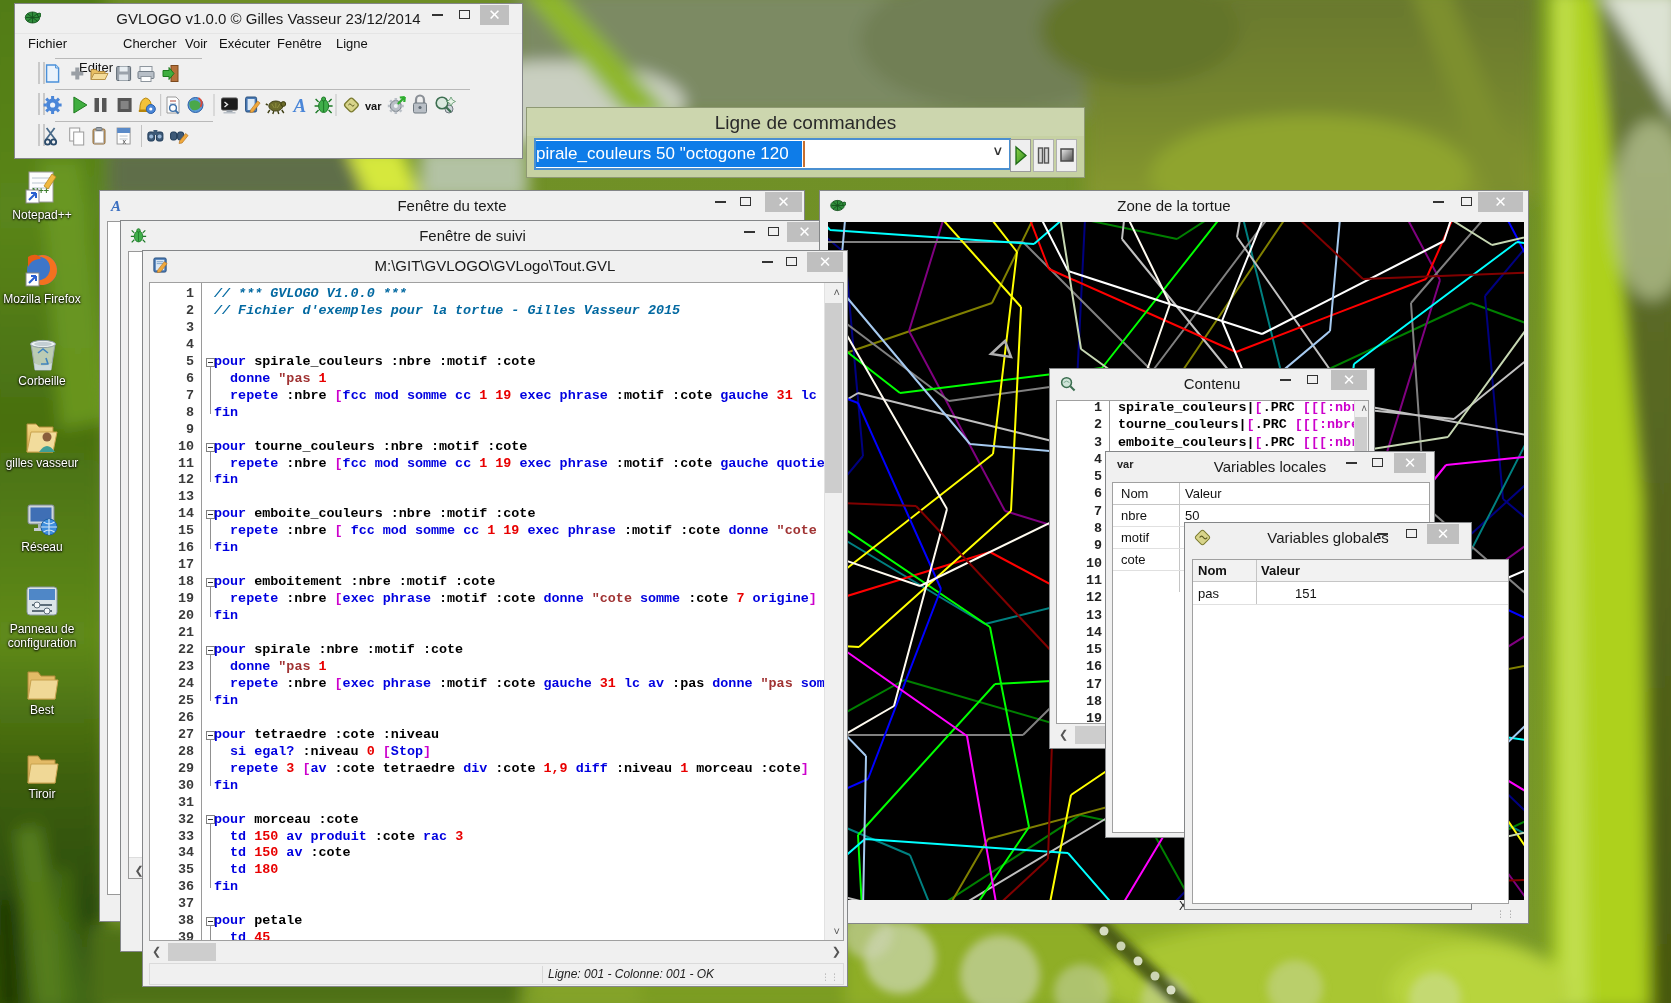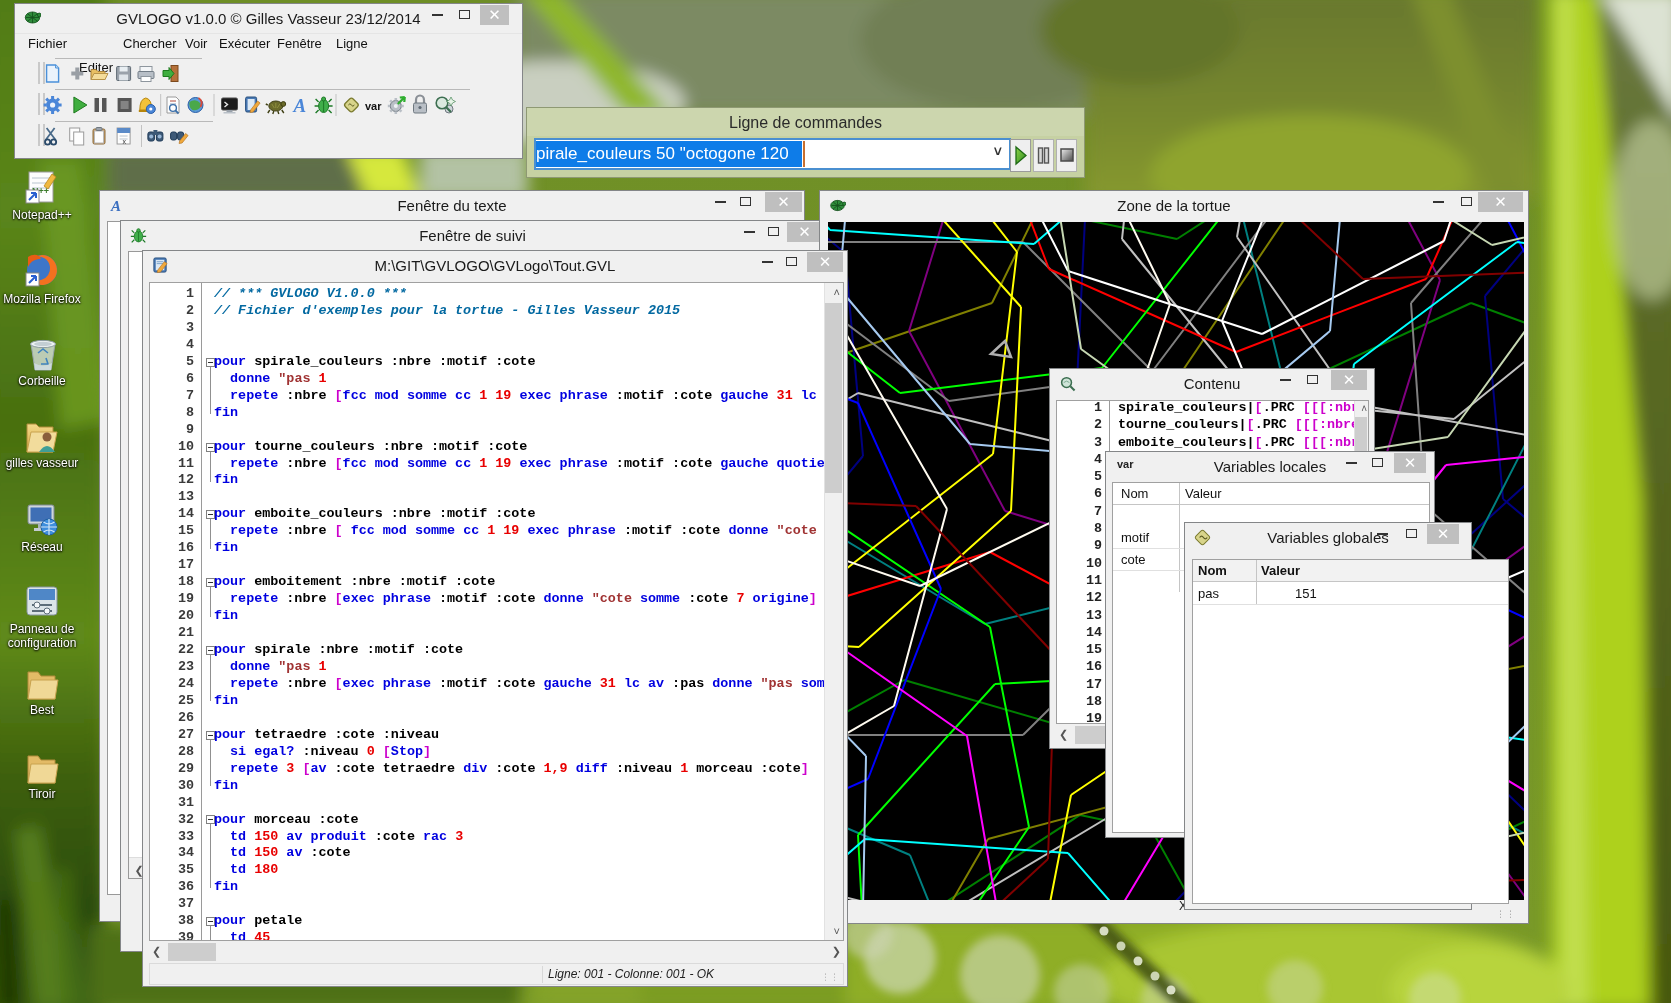--- a/index.html
+++ b/index.html
@@ -401,20 +401,24 @@
         <span class="bmax"></span>
       </span>
     <span class="bx" style="right:8px;width:32px;">✕</span>
   </div>
   <div style="position:absolute;left:6px;top:30px;width:318px;height:351px;background:#fff;border:1px solid #a0a0a0;font-size:13px;color:#111;">
     <div style="position:absolute;left:0;top:0;width:316px;height:22px;border-bottom:1px solid #c5c5c5;">
       <span style="position:absolute;left:8px;top:3px;">Nom</span>
       <span style="position:absolute;left:72px;top:3px;">Valeur</span>
     </div>
     <div style="position:absolute;left:66px;top:0;width:1px;height:109px;background:#c5c5c5;"></div>
+    <div style="position:absolute;left:0;top:22px;width:316px;height:22px;border-bottom:1px solid #e0e0e0;">
+      <span style="position:absolute;left:8px;top:3px;">nbre</span>
+      <span style="position:absolute;left:72px;top:3px;">50</span>
+    </div>
     <div style="position:absolute;left:0;top:44px;width:316px;height:22px;border-bottom:1px solid #e0e0e0;">
       <span style="position:absolute;left:8px;top:3px;">motif</span>
     </div>
     <div style="position:absolute;left:0;top:66px;width:316px;height:22px;border-bottom:1px solid #e0e0e0;">
       <span style="position:absolute;left:8px;top:3px;">cote</span>
     </div>
   </div>
 </div>
 
 <div class="win" style="left:1184px;top:522px;width:288px;height:388px;">
@@ -439,21 +443,21 @@
     </div>
     <div style="position:absolute;left:63px;top:0;width:1px;height:45px;background:#c5c5c5;"></div>
     <div style="position:absolute;left:0;top:22px;width:315px;height:23px;border-bottom:1px solid #e0e0e0;">
       <span style="position:absolute;left:5px;top:4px;">pas</span>
       <span style="position:absolute;left:68px;top:4px;margin-left:34px;">151</span>
     </div>
   </div>
 </div>
 
 <div class="win" style="left:526px;top:107px;width:559px;height:71px;background:#c6d1a3;border-color:#8e9973;">
-  <div style="height:28px;background:#ccd6ae;text-align:center;font-size:16px;color:#2a2a2a;line-height:29px;">Ligne de commandes</div>
+  <div style="height:28px;background:#ccd6ae;text-align:center;font-size:19px;color:#2a2a2a;line-height:29px;">Ligne de commandes</div>
   <div style="position:absolute;left:7px;top:30px;width:477px;height:32px;background:#fff;border:2px solid #4a8fd0;">
     <div style="position:absolute;left:0px;top:1px;width:266px;height:26px;background:#0e7ce8;color:#fff;font-size:17px;line-height:26px;white-space:nowrap;overflow:hidden;">pirale_couleurs 50 "octogone 120</div>
     <div style="position:absolute;left:267px;top:1px;width:2px;height:26px;background:#c87030;"></div>
     <div style="position:absolute;right:7px;top:4px;font-size:14px;font-weight:bold;color:#333;">˅</div>
   </div>
   <div style="position:absolute;left:483px;top:31px;width:21px;height:33px;background:#efefef;border:1px solid #9a9a9a;">
     <svg width="19" height="31">
         <defs>
           <linearGradient id="gpl" x1="0" y1="0" x2="1" y2="1">
             <stop offset="0" stop-color="#8fd44a"></stop>

